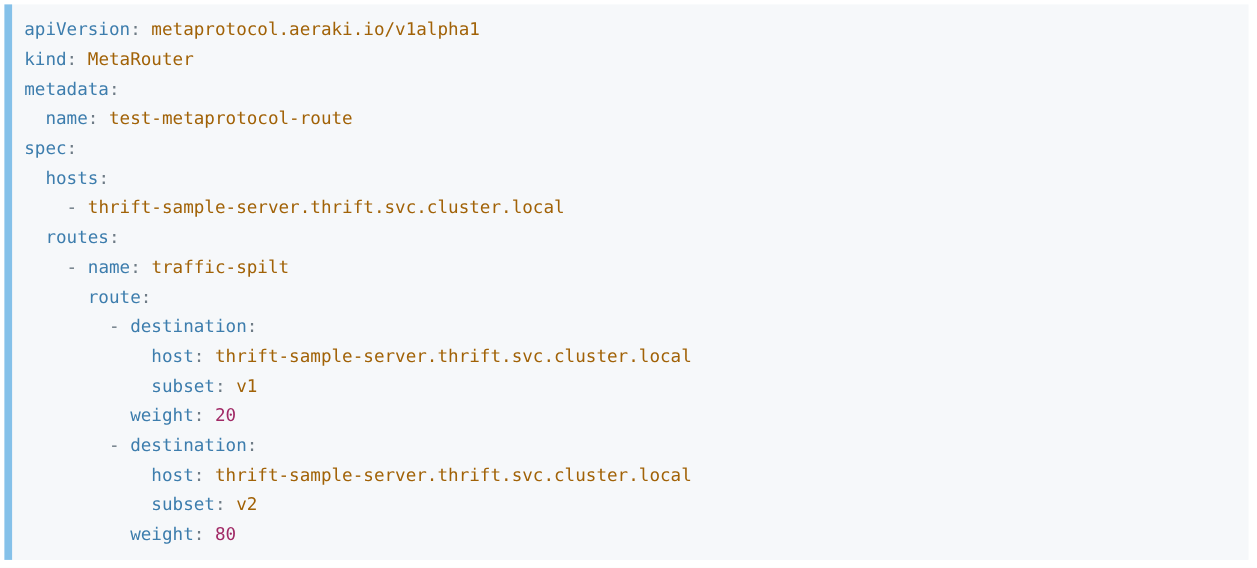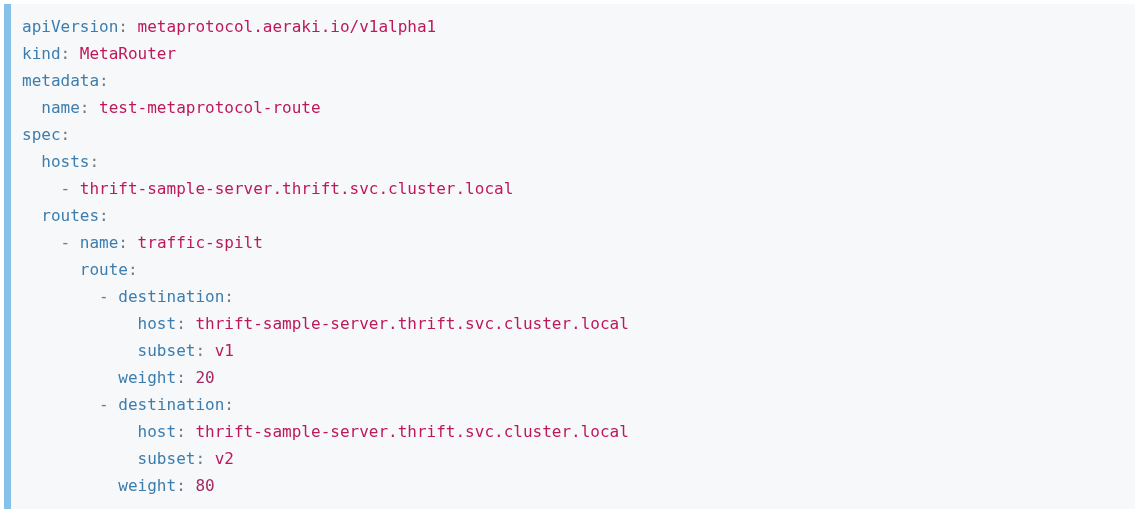--- a/index.html
+++ b/index.html
@@ -34,21 +34,21 @@
     line-height: 27px;
     white-space: pre;
     overflow: hidden;
   }
   .code-line {
     height: 27px;
     white-space: pre;
   }
   .tok-key    { color: #3d7dad; text-align: center; }
   .tok-punct  { color: #6e7b85; }
-  .tok-plain  { color: #be185d; }
+  .tok-plain  { color: #a16207; }
   .tok-number { color: #a12a66; }
 </style>
 </head>
 <body>
 
 <div class="page">
   <div class="code-block">
     <div class="accent-bar"></div>
     <pre class="code" id="code"><div class="code-line"><span class="tok tok-key">apiVersion</span><span class="tok tok-punct">:</span><span class="tok tok-plain"> metaprotocol.aeraki.io/v1alpha1</span></div><div class="code-line"><span class="tok tok-key">kind</span><span class="tok tok-punct">:</span><span class="tok tok-plain"> MetaRouter</span></div><div class="code-line"><span class="tok tok-key">metadata</span><span class="tok tok-punct">:</span></div><div class="code-line"><span class="tok tok-plain">  </span><span class="tok tok-key">name</span><span class="tok tok-punct">:</span><span class="tok tok-plain"> test-metaprotocol-route</span></div><div class="code-line"><span class="tok tok-key">spec</span><span class="tok tok-punct">:</span></div><div class="code-line"><span class="tok tok-plain">  </span><span class="tok tok-key">hosts</span><span class="tok tok-punct">:</span></div><div class="code-line"><span class="tok tok-plain">    </span><span class="tok tok-punct">-</span><span class="tok tok-plain"> thrift-sample-server.thrift.svc.cluster.local</span></div><div class="code-line"><span class="tok tok-plain">  </span><span class="tok tok-key">routes</span><span class="tok tok-punct">:</span></div><div class="code-line"><span class="tok tok-plain">    </span><span class="tok tok-punct">-</span><span class="tok tok-plain"> </span><span class="tok tok-key">name</span><span class="tok tok-punct">:</span><span class="tok tok-plain"> traffic-spilt</span></div><div class="code-line"><span class="tok tok-plain">      </span><span class="tok tok-key">route</span><span class="tok tok-punct">:</span></div><div class="code-line"><span class="tok tok-plain">        </span><span class="tok tok-punct">-</span><span class="tok tok-plain"> </span><span class="tok tok-key">destination</span><span class="tok tok-punct">:</span></div><div class="code-line"><span class="tok tok-plain">            </span><span class="tok tok-key">host</span><span class="tok tok-punct">:</span><span class="tok tok-plain"> thrift-sample-server.thrift.svc.cluster.local</span></div><div class="code-line"><span class="tok tok-plain">            </span><span class="tok tok-key">subset</span><span class="tok tok-punct">:</span><span class="tok tok-plain"> v1</span></div><div class="code-line"><span class="tok tok-plain">          </span><span class="tok tok-key">weight</span><span class="tok tok-punct">:</span><span class="tok tok-plain"> </span><span class="tok tok-number">20</span></div><div class="code-line"><span class="tok tok-plain">        </span><span class="tok tok-punct">-</span><span class="tok tok-plain"> </span><span class="tok tok-key">destination</span><span class="tok tok-punct">:</span></div><div class="code-line"><span class="tok tok-plain">            </span><span class="tok tok-key">host</span><span class="tok tok-punct">:</span><span class="tok tok-plain"> thrift-sample-server.thrift.svc.cluster.local</span></div><div class="code-line"><span class="tok tok-plain">            </span><span class="tok tok-key">subset</span><span class="tok tok-punct">:</span><span class="tok tok-plain"> v2</span></div><div class="code-line"><span class="tok tok-plain">          </span><span class="tok tok-key">weight</span><span class="tok tok-punct">:</span><span class="tok tok-plain"> </span><span class="tok tok-number">80</span></div></pre>
   </div>

